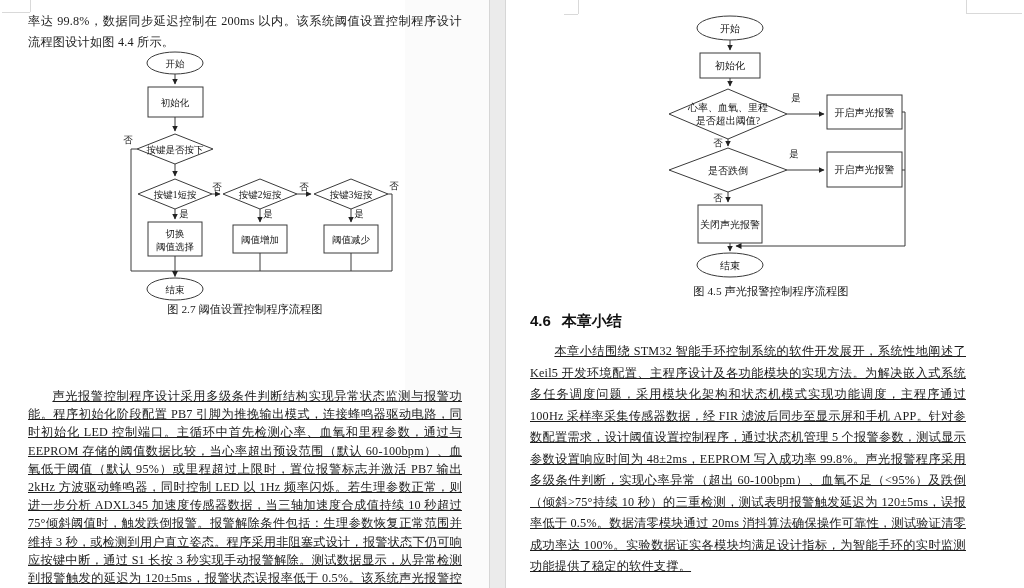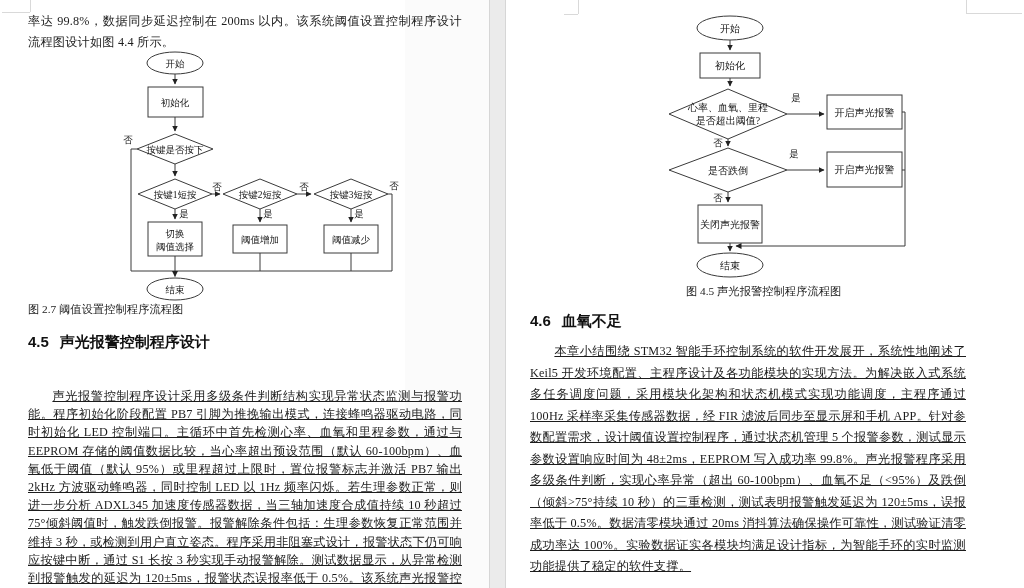--- a/index.html
+++ b/index.html
@@ -24,21 +24,21 @@
   #para-45{left:28px;top:363px;width:434px;line-height:18.2px;margin-top:24px;}
   #para-46{left:24px;top:341px;width:436px;line-height:21.5px;}
   .heading{
     position:absolute;font-family:"Liberation Sans","DejaVu Sans",sans-serif;
     font-weight:bold;font-size:15px;color:#111;
   }
   #heading-45{left:28px;top:333px;}
   #heading-46{left:24px;top:312px;}
   .heading .num{margin-right:11px;text-align:center;}
   .caption{
-    position:absolute;font-size:11.3px;color:#1c1c1c;text-align:left;
+    position:absolute;font-size:11.3px;color:#1c1c1c;text-align:center;
   }
   #caption-44{left:28px;top:302px;width:434px;}
   #caption-45{left:180px;top:284px;width:170px;}
   svg{position:absolute;left:0;top:0;}
   svg .shape{fill:#ffffff;stroke:#3a3a3a;stroke-width:1;}
   svg .ln{fill:none;stroke:#3a3a3a;stroke-width:1;}
   svg text{
     font-family:"Liberation Serif","DejaVu Serif",serif;
     fill:#141414;text-anchor:middle;
   }
@@ -116,23 +116,20 @@
     <line class="ln" x1="351" y1="253" x2="351" y2="271"></line>
     <line class="ln" x1="131" y1="271" x2="392" y2="271"></line>
     <line class="ln" x1="175" y1="271" x2="175" y2="276.5" marker-end="url(#ah44)"></line>
 
     <ellipse class="shape" cx="175" cy="289" rx="28" ry="11"></ellipse>
     <text class="nt" x="175" y="292.5">结束</text>
   </svg>
 
   <div class="caption" id="caption-44">图 2.7 阈值设置控制程序流程图</div>
 
-  <div class="heading" id="heading-45">
-    <span class="num">4.5</span><span>声光报警控制程序设计</span>
-  </div>
 
   <div class="para bodytext" id="para-45">声光报警控制程序设计采用多级条件判断结构实现异常状态监测与报警功能。程序初始化阶段配置 PB7 引脚为推挽输出模式，连接蜂鸣器驱动电路，同时初始化 LED 控制端口。主循环中首先检测心率、血氧和里程参数，通过与 EEPROM 存储的阈值数据比较，当心率超出预设范围（默认 60-100bpm）、血氧低于阈值（默认 95%）或里程超过上限时，置位报警标志并激活 PB7 输出 2kHz 方波驱动蜂鸣器，同时控制 LED 以 1Hz 频率闪烁。若生理参数正常，则进一步分析 ADXL345 加速度传感器数据，当三轴加速度合成值持续 10 秒超过 75°倾斜阈值时，触发跌倒报警。报警解除条件包括：生理参数恢复正常范围并维持 3 秒，或检测到用户直立姿态。程序采用非阻塞式设计，报警状态下仍可响应按键中断，通过 S1 长按 3 秒实现手动报警解除。测试数据显示，从异常检测到报警触发的延迟为 120±5ms，报警状态误报率低于 0.5%。该系统声光报警控制程序设计流程图设计如图 4.5 所示。</div>
 </div>
 
 <div id="divider"></div>
 
 <div class="page" id="page-right">
 
   <div class="cropmark" style="left:72px;top:0;width:1px;height:14px;"></div>
   <div class="cropmark" style="left:58px;top:14px;width:14px;height:1px;"></div>
@@ -187,17 +184,17 @@
     <path class="ln" d="M396,112 L399,112 L399,246 L230,246" marker-end="url(#ah45)"></path>
     <line class="ln" x1="396" y1="170" x2="399" y2="170"></line>
 
     <ellipse class="shape" cx="224" cy="265" rx="33" ry="12"></ellipse>
     <text class="nt45" x="224" y="268.5">结束</text>
   </svg>
 
   <div class="caption" id="caption-45">图 4.5 声光报警控制程序流程图</div>
 
   <div class="heading" id="heading-46">
-    <span class="num">4.6</span><span>血氧不足</span>
+    <span class="num">4.6</span><span>本章小结</span>
   </div>
 
   <div class="para bodytext" id="para-46">本章小结围绕 STM32 智能手环控制系统的软件开发展开，系统性地阐述了 Keil5 开发环境配置、主程序设计及各功能模块的实现方法。为解决嵌入式系统多任务调度问题，采用模块化架构和状态机模式实现功能调度，主程序通过 100Hz 采样率采集传感器数据，经 FIR 滤波后同步至显示屏和手机 APP。针对参数配置需求，设计阈值设置控制程序，通过状态机管理 5 个报警参数，测试显示参数设置响应时间为 48±2ms，EEPROM 写入成功率 99.8%。声光报警程序采用多级条件判断，实现心率异常（超出 60-100bpm）、血氧不足（&lt;95%）及跌倒（倾斜&gt;75°持续 10 秒）的三重检测，测试表明报警触发延迟为 120±5ms，误报率低于 0.5%。数据清零模块通过 20ms 消抖算法确保操作可靠性，测试验证清零成功率达 100%。实验数据证实各模块均满足设计指标，为智能手环的实时监测功能提供了稳定的软件支撑。</div>
 </div>
 
 </body></html>

